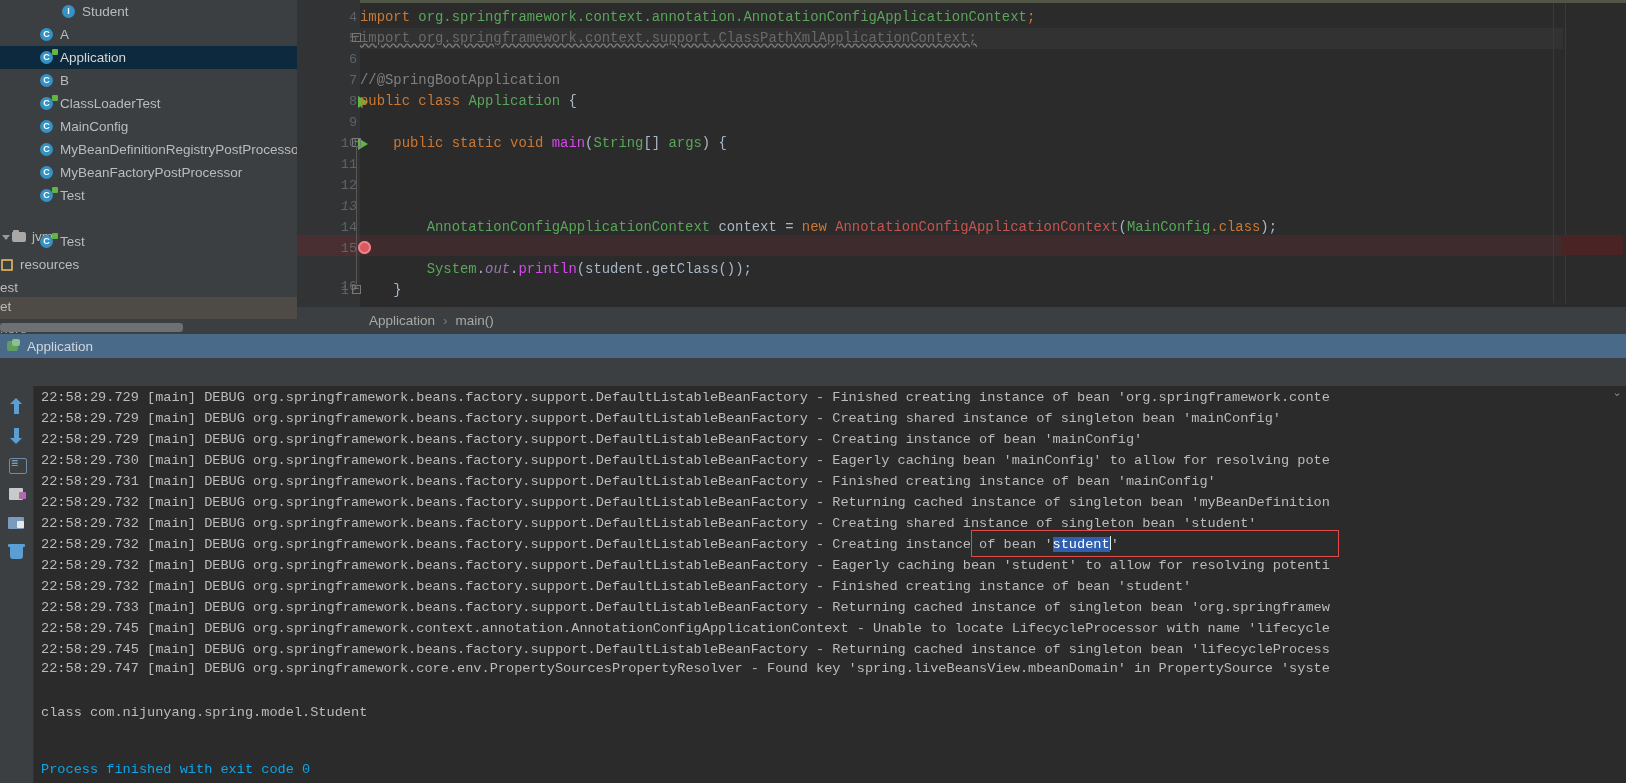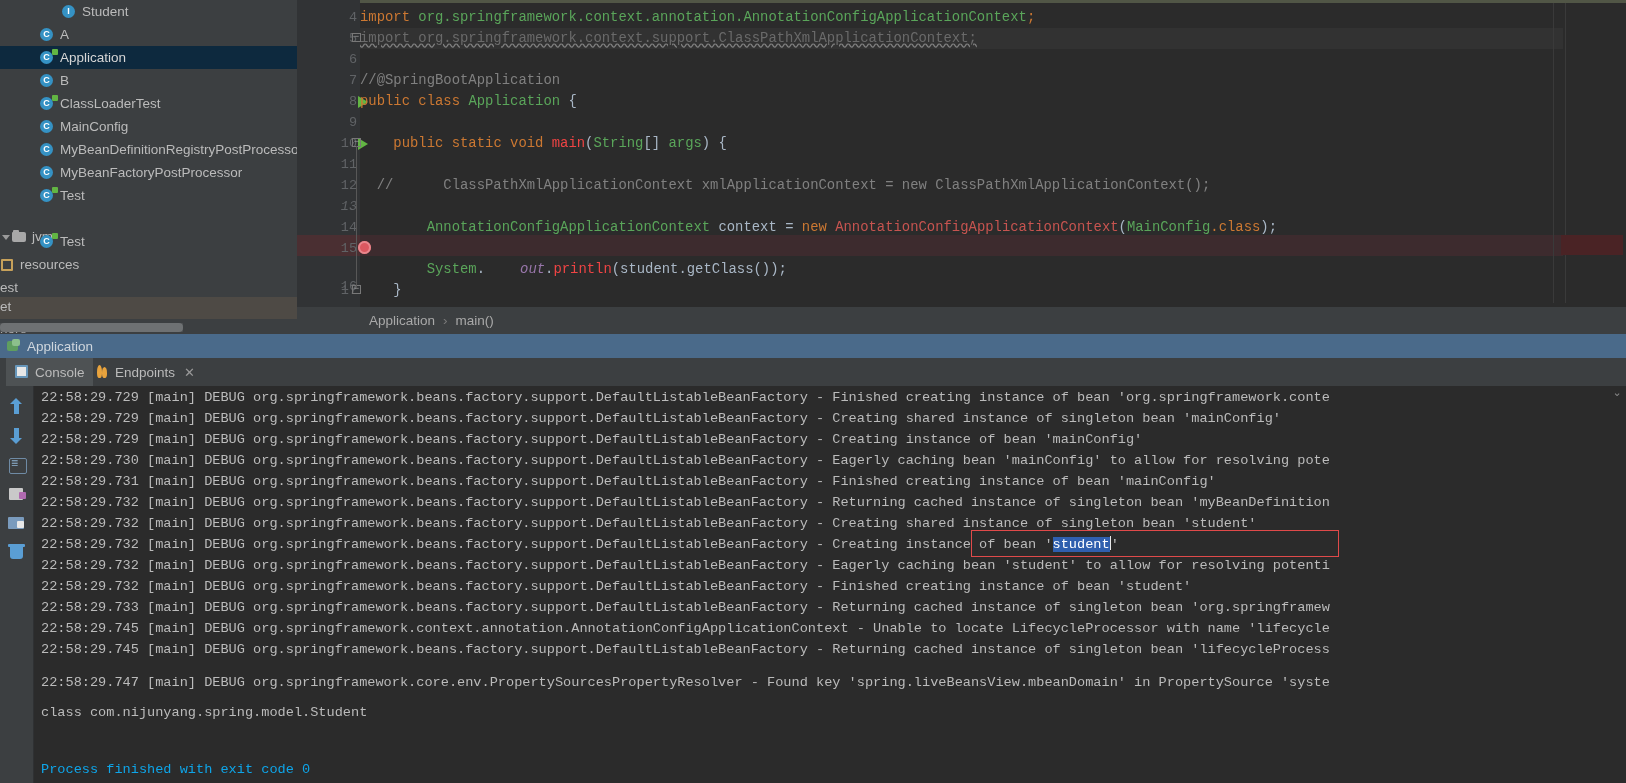--- a/index.html
+++ b/index.html
@@ -140,22 +140,22 @@
     background:#323232;
   }
   
   .kw{ color:#cc7832; }
   .str{ color:#6a8759; }
   .cls-green{ color:#5aa55a; }
   .plain{ color:#a9b7c6; }
   .cmt{ color:#808080; }
   .err{ color:#c75450; }
   .hint{ background:#555b5e; color:#9b9b9b; font-style:normal; }
-  .meth{ color:#ef4444; }
-  .fld{ color:#9876aa; font-style:italic;margin-left:35px; }
+  .meth{ color:#d946ef; }
+  .fld{ color:#9876aa; font-style:italic; }
   .wavy{ text-decoration: underline; text-decoration-style: wavy;
          text-decoration-color:#808080; }
   .greytext{ color:#6a6a6a; }
   #editor-vline{
     position:absolute; left:1268px; top:3px; width:1px; height:300px; background:#3a3a3a;
   }
   #editor-scroll{
     position:absolute; left:1256px; top:3px; width:1px; height:300px; background:#3a3a3a;
   }
   #err-stripe{
@@ -425,21 +425,20 @@
       <div class="cl" style="top:7px"><span class="kw">import</span><span class="plain"> </span><span class="cls-green">org.springframework.context.annotation.AnnotationConfigApplicationContext</span><span class="kw">;</span></div>
 
       <div class="cl wavy greytext" style="top:28px">import org.springframework.context.support.ClassPathXmlApplicationContext;</div>
 
       <div class="cl cmt" style="top:70px">//@SpringBootApplication</div>
 
       <div class="cl" style="top:91px"><span class="kw">public</span><span> </span><span class="kw">class</span><span> </span><span class="cls-green">Application</span><span> </span><span class="plain">{</span></div>
 
       <div class="cl" style="top:133px"><span class="plain">    </span><span class="kw">public</span><span> </span><span class="kw">static</span><span> </span><span class="kw">void</span><span> </span><span class="meth">main</span><span class="plain">(</span><span class="cls-green">String</span><span class="plain">[]</span><span> </span><span class="cls-green">args</span><span class="plain">)</span><span> </span><span class="plain">{</span></div>
 
-      <div class="cl" style="top:175px"><span class="cmt">  </span><span class="cmt">//</span><span class="cmt">      </span><span class="cmt">ClassPathXmlApplicationContext xmlApplicationContext = new ClassPathXmlApplicationContext();</span></div>
 
       <div class="cl" style="top:217px"><span>        </span><span class="cls-green">AnnotationConfigApplicationContext</span><span class="plain"> context = </span><span class="kw">new</span><span> </span><span class="err">AnnotationConfigApplicationContext</span><span class="plain">(</span><span class="cls-green">MainConfig</span><span class="kw">.class</span><span class="plain">);</span></div>
 
 
       <div class="cl" style="top:259px"><span>        </span><span class="cls-green">System</span><span class="plain">.</span><span class="fld">out</span><span class="plain">.</span><span class="meth">println</span><span class="plain">(student.getClass());</span></div>
 
       <div class="cl" style="top:280px"><span>    </span><span class="plain">}</span></div>
     </div>
 
     <div id="editor-scroll"></div>
@@ -451,31 +450,20 @@
     <span>Application</span>
     <span class="sep">›</span>
     <span>main()</span>
   </div>
 
   <div id="run-header">
     <span class="appico"></span>
     <span class="title">Application</span>
   </div>
 
-  <div id="tabs-bar">
-      <div class="ctab active" style="left: 6px;">
-        <span class="tabico console"></span>
-        <span>Console</span>
-      </div>
-      <div class="ctab" style="left: 86px;">
-        <span class="tabico endpoints"></span>
-        <span>Endpoints</span>
-        <span class="tabclose">✕</span>
-      </div>
-    </div>
 
   <div id="console-toolbar">
       <div class="tbtn arr-up" style="top: 12px;"></div>
       <div class="tbtn arr-dn" style="top: 40px;"></div>
       <div class="tbtn wrapico" style="top: 70px;"></div>
       <div class="tbtn printico" style="top: 99px;"></div>
       <div class="tbtn exportico" style="top: 128px;"></div>
       <div class="tbtn trashico" style="top: 157px;"></div>
     </div>
   <div id="toolbar-divider"></div>
@@ -487,20 +475,20 @@
       <div class="logline" style="top: 43px;">22:58:29.729 [main] DEBUG org.springframework.beans.factory.support.DefaultListableBeanFactory - Creating instance of bean 'mainConfig'</div>
       <div class="logline" style="top: 64px;">22:58:29.730 [main] DEBUG org.springframework.beans.factory.support.DefaultListableBeanFactory - Eagerly caching bean 'mainConfig' to allow for resolving pote</div>
       <div class="logline" style="top: 85px;">22:58:29.731 [main] DEBUG org.springframework.beans.factory.support.DefaultListableBeanFactory - Finished creating instance of bean 'mainConfig'</div>
       <div class="logline" style="top: 106px;">22:58:29.732 [main] DEBUG org.springframework.beans.factory.support.DefaultListableBeanFactory - Returning cached instance of singleton bean 'myBeanDefinition</div>
       <div class="logline" style="top: 127px;">22:58:29.732 [main] DEBUG org.springframework.beans.factory.support.DefaultListableBeanFactory - Creating shared instance of singleton bean 'student'</div>
       <div class="logline" style="top: 169px;">22:58:29.732 [main] DEBUG org.springframework.beans.factory.support.DefaultListableBeanFactory - Eagerly caching bean 'student' to allow for resolving potenti</div>
       <div class="logline" style="top: 190px;">22:58:29.732 [main] DEBUG org.springframework.beans.factory.support.DefaultListableBeanFactory - Finished creating instance of bean 'student'</div>
       <div class="logline" style="top: 211px;">22:58:29.733 [main] DEBUG org.springframework.beans.factory.support.DefaultListableBeanFactory - Returning cached instance of singleton bean 'org.springframew</div>
       <div class="logline" style="top: 232px;">22:58:29.745 [main] DEBUG org.springframework.context.annotation.AnnotationConfigApplicationContext - Unable to locate LifecycleProcessor with name 'lifecycle</div>
       <div class="logline" style="top: 253px;">22:58:29.745 [main] DEBUG org.springframework.beans.factory.support.DefaultListableBeanFactory - Returning cached instance of singleton bean 'lifecycleProcess</div>
-      <div class="logline" style="top: 286px; font-family: Liberation Mono, monospace;">22:58:29.747 [main] DEBUG org.springframework.core.env.PropertySourcesPropertyResolver - Found key 'spring.liveBeansView.mbeanDomain' in PropertySource 'syste</div>
+      <div class="logline" style="top: 272px; font-family: Liberation Mono, monospace;">22:58:29.747 [main] DEBUG org.springframework.core.env.PropertySourcesPropertyResolver - Found key 'spring.liveBeansView.mbeanDomain' in PropertySource 'syste</div>
       <div class="logline" style="top: 316px;">class com.nijunyang.spring.model.Student</div>
       <div class="logline" style="top: 148px;"><span>22:58:29.732 [main] DEBUG org.springframework.beans.factory.support.DefaultListableBeanFactory - Creating instance of bean '</span><span class="sel">student</span><span class="caretbar"></span><span>'</span></div>
       <div id="redbox" style="left: 937px; top: 144px; width: 368px; height: 27px;"></div>
       <div class="logline" style="top: 373px; color: #0ea5e9;">Process finished with exit code 0</div>
     </div>
 
 </div>
 
 </body></html>

